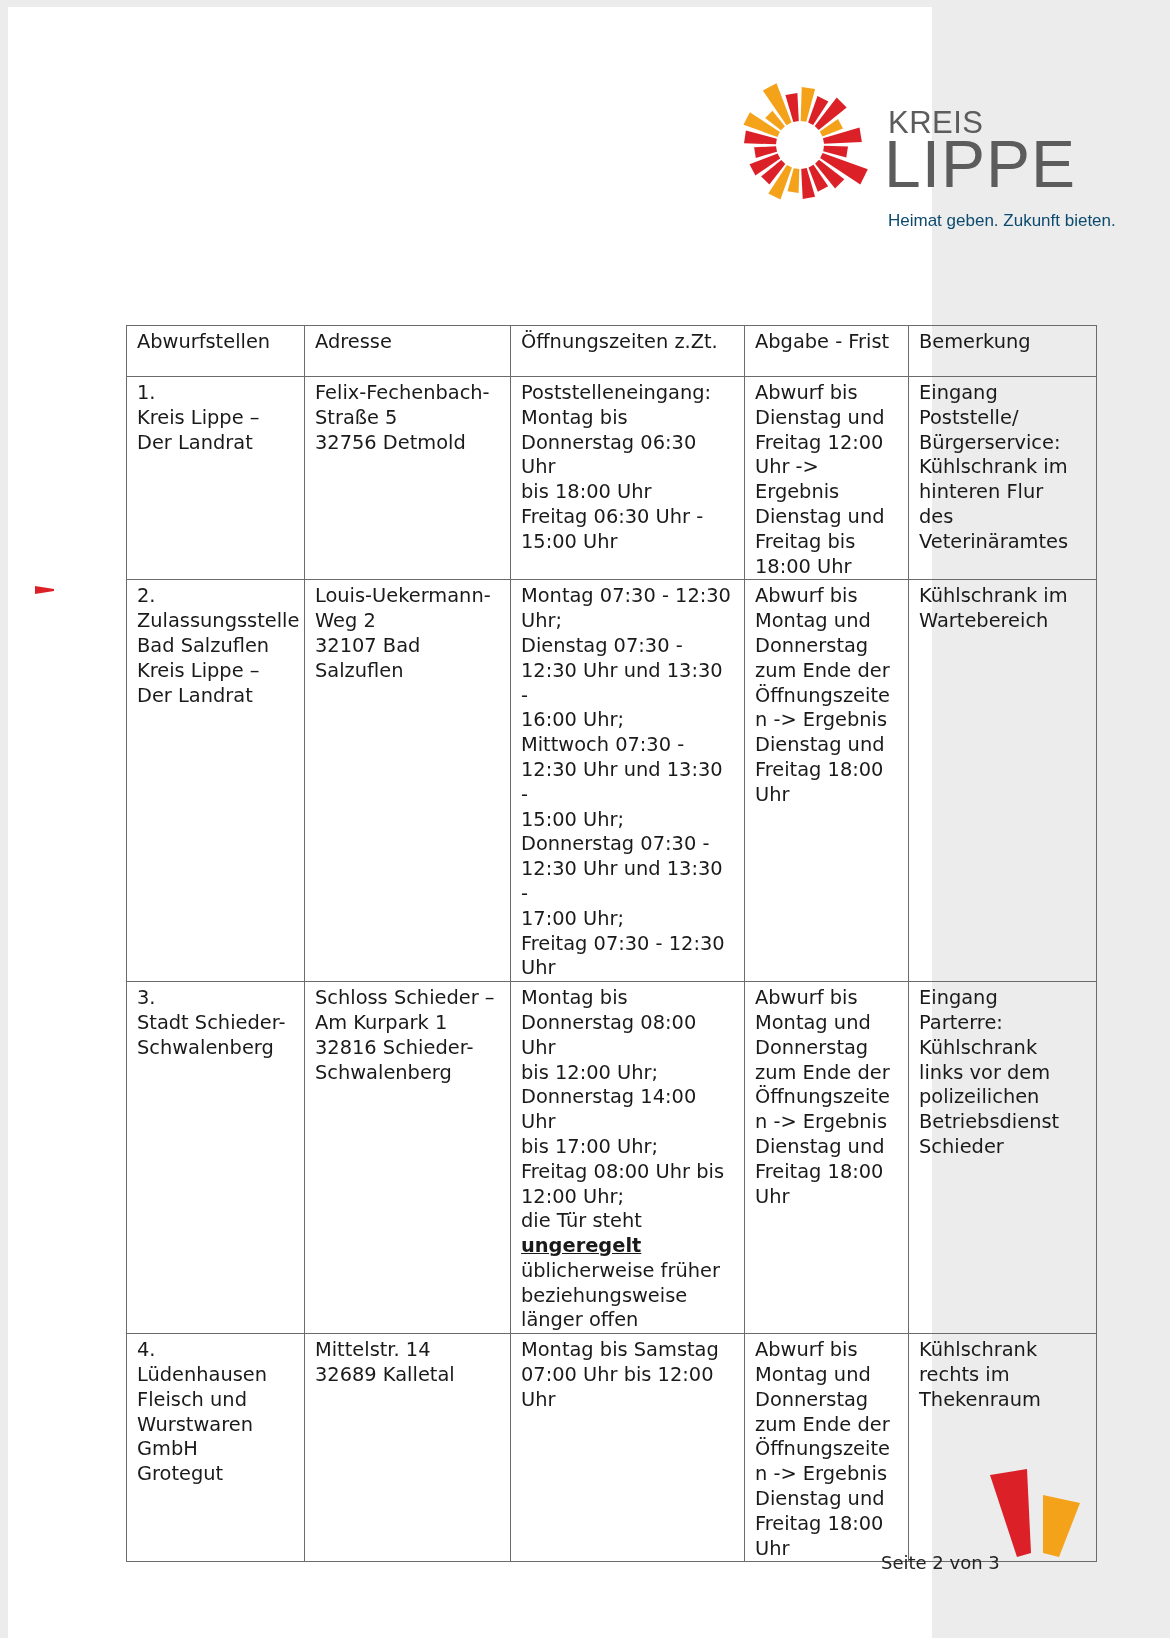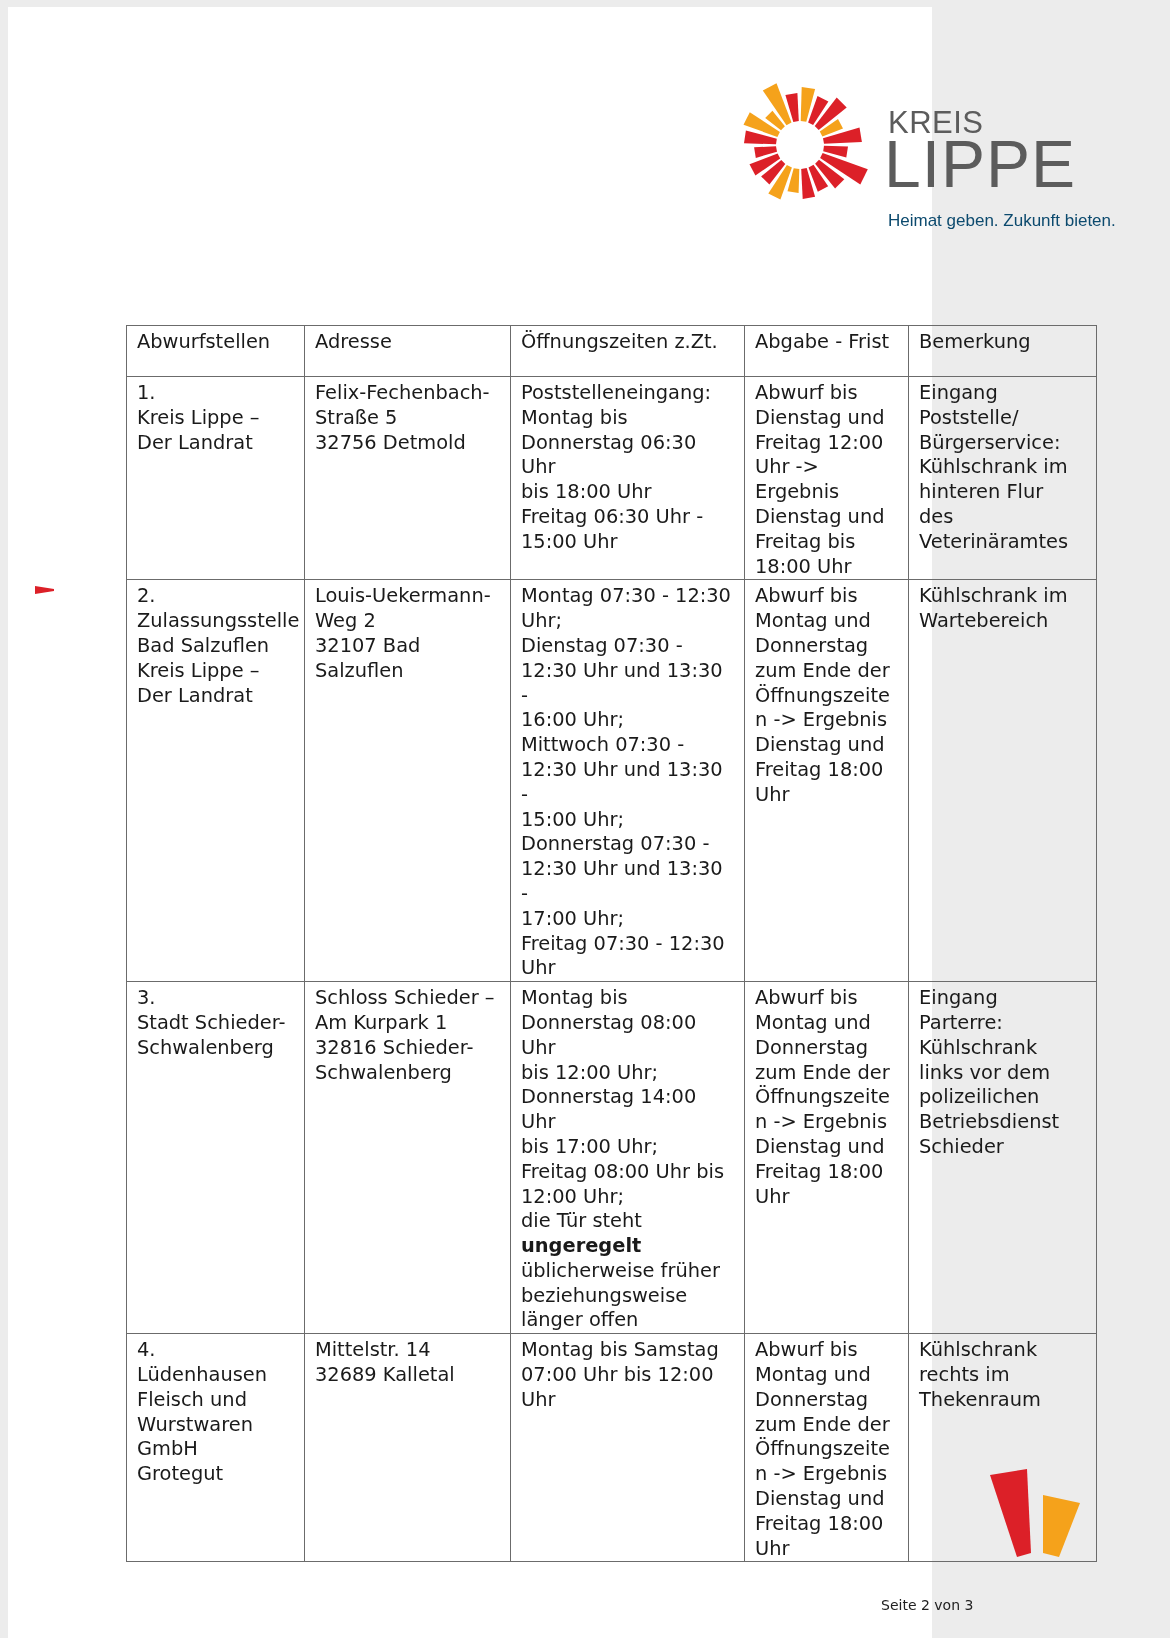--- a/index.html
+++ b/index.html
@@ -37,23 +37,23 @@
       border-collapse: collapse; table-layout: fixed; width: 970px; margin-left: 44px;
     }
     table.stations td, table.stations th {
       border: 1.5px solid #6b6b6b; vertical-align: top; text-align: left;
       font-weight: normal; font-size: 19.4px; line-height: 24.8px;
       padding: 4px 9px 0 10px; white-space: pre-line;
     }
     table.stations th { height: 46px; }
     col.c1 { width: 178px; } col.c2 { width: 206px; } col.c3 { width: 234px; }
     col.c4 { width: 164px; } col.c5 { width: 188px; }
-    .u { font-weight: bold; }
+    .u { font-weight: bold; text-decoration: underline; }
     .marker { position: absolute; left: 35px; top: 585px; }
-    .footer-text { position: absolute; left: 881px; top: 1597px; font-size: 14px; color: #222; }
+    .footer-text { position: absolute; left: 881px; top: 1552px; font-size: 18px; color: #222; }
     .footer-logo { position: absolute; left: 985px; top: 1465px; }
   </style>
 </head>
 <body>
 
 <div class="page">
 
   <div class="logo">
     <svg class="sun" viewBox="0 0 150 132">
       <g id="rays" transform="translate(72,68)">

